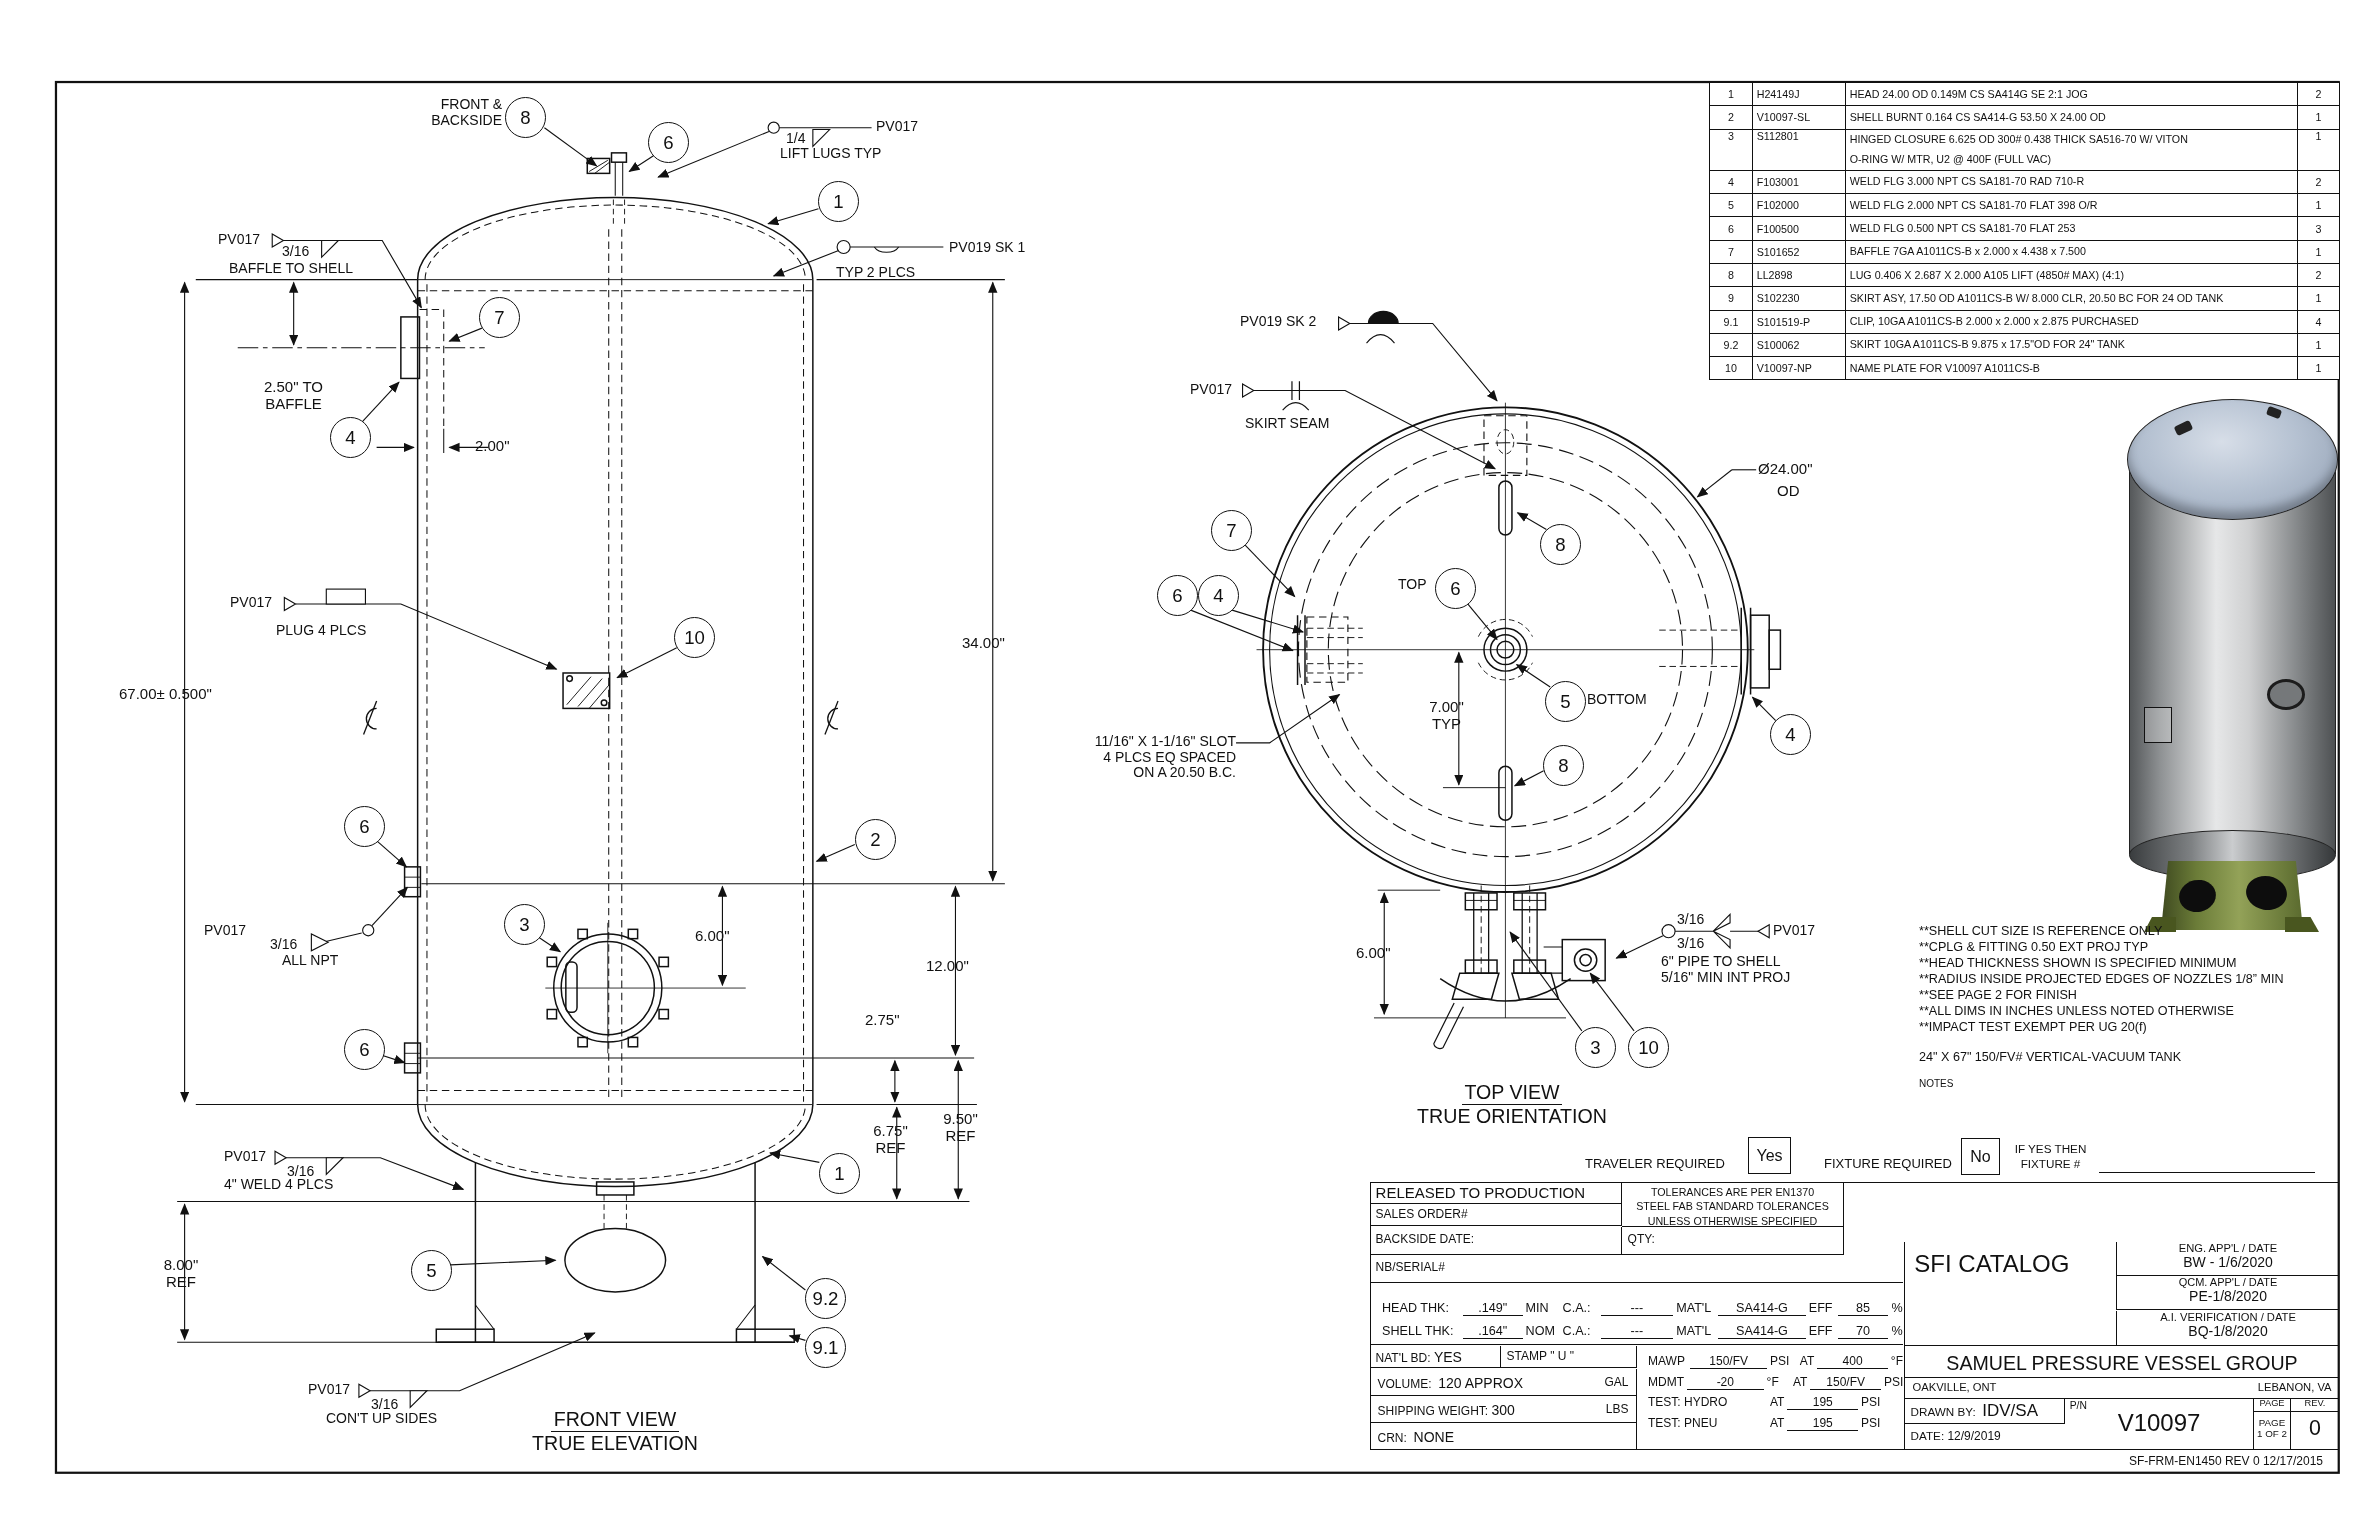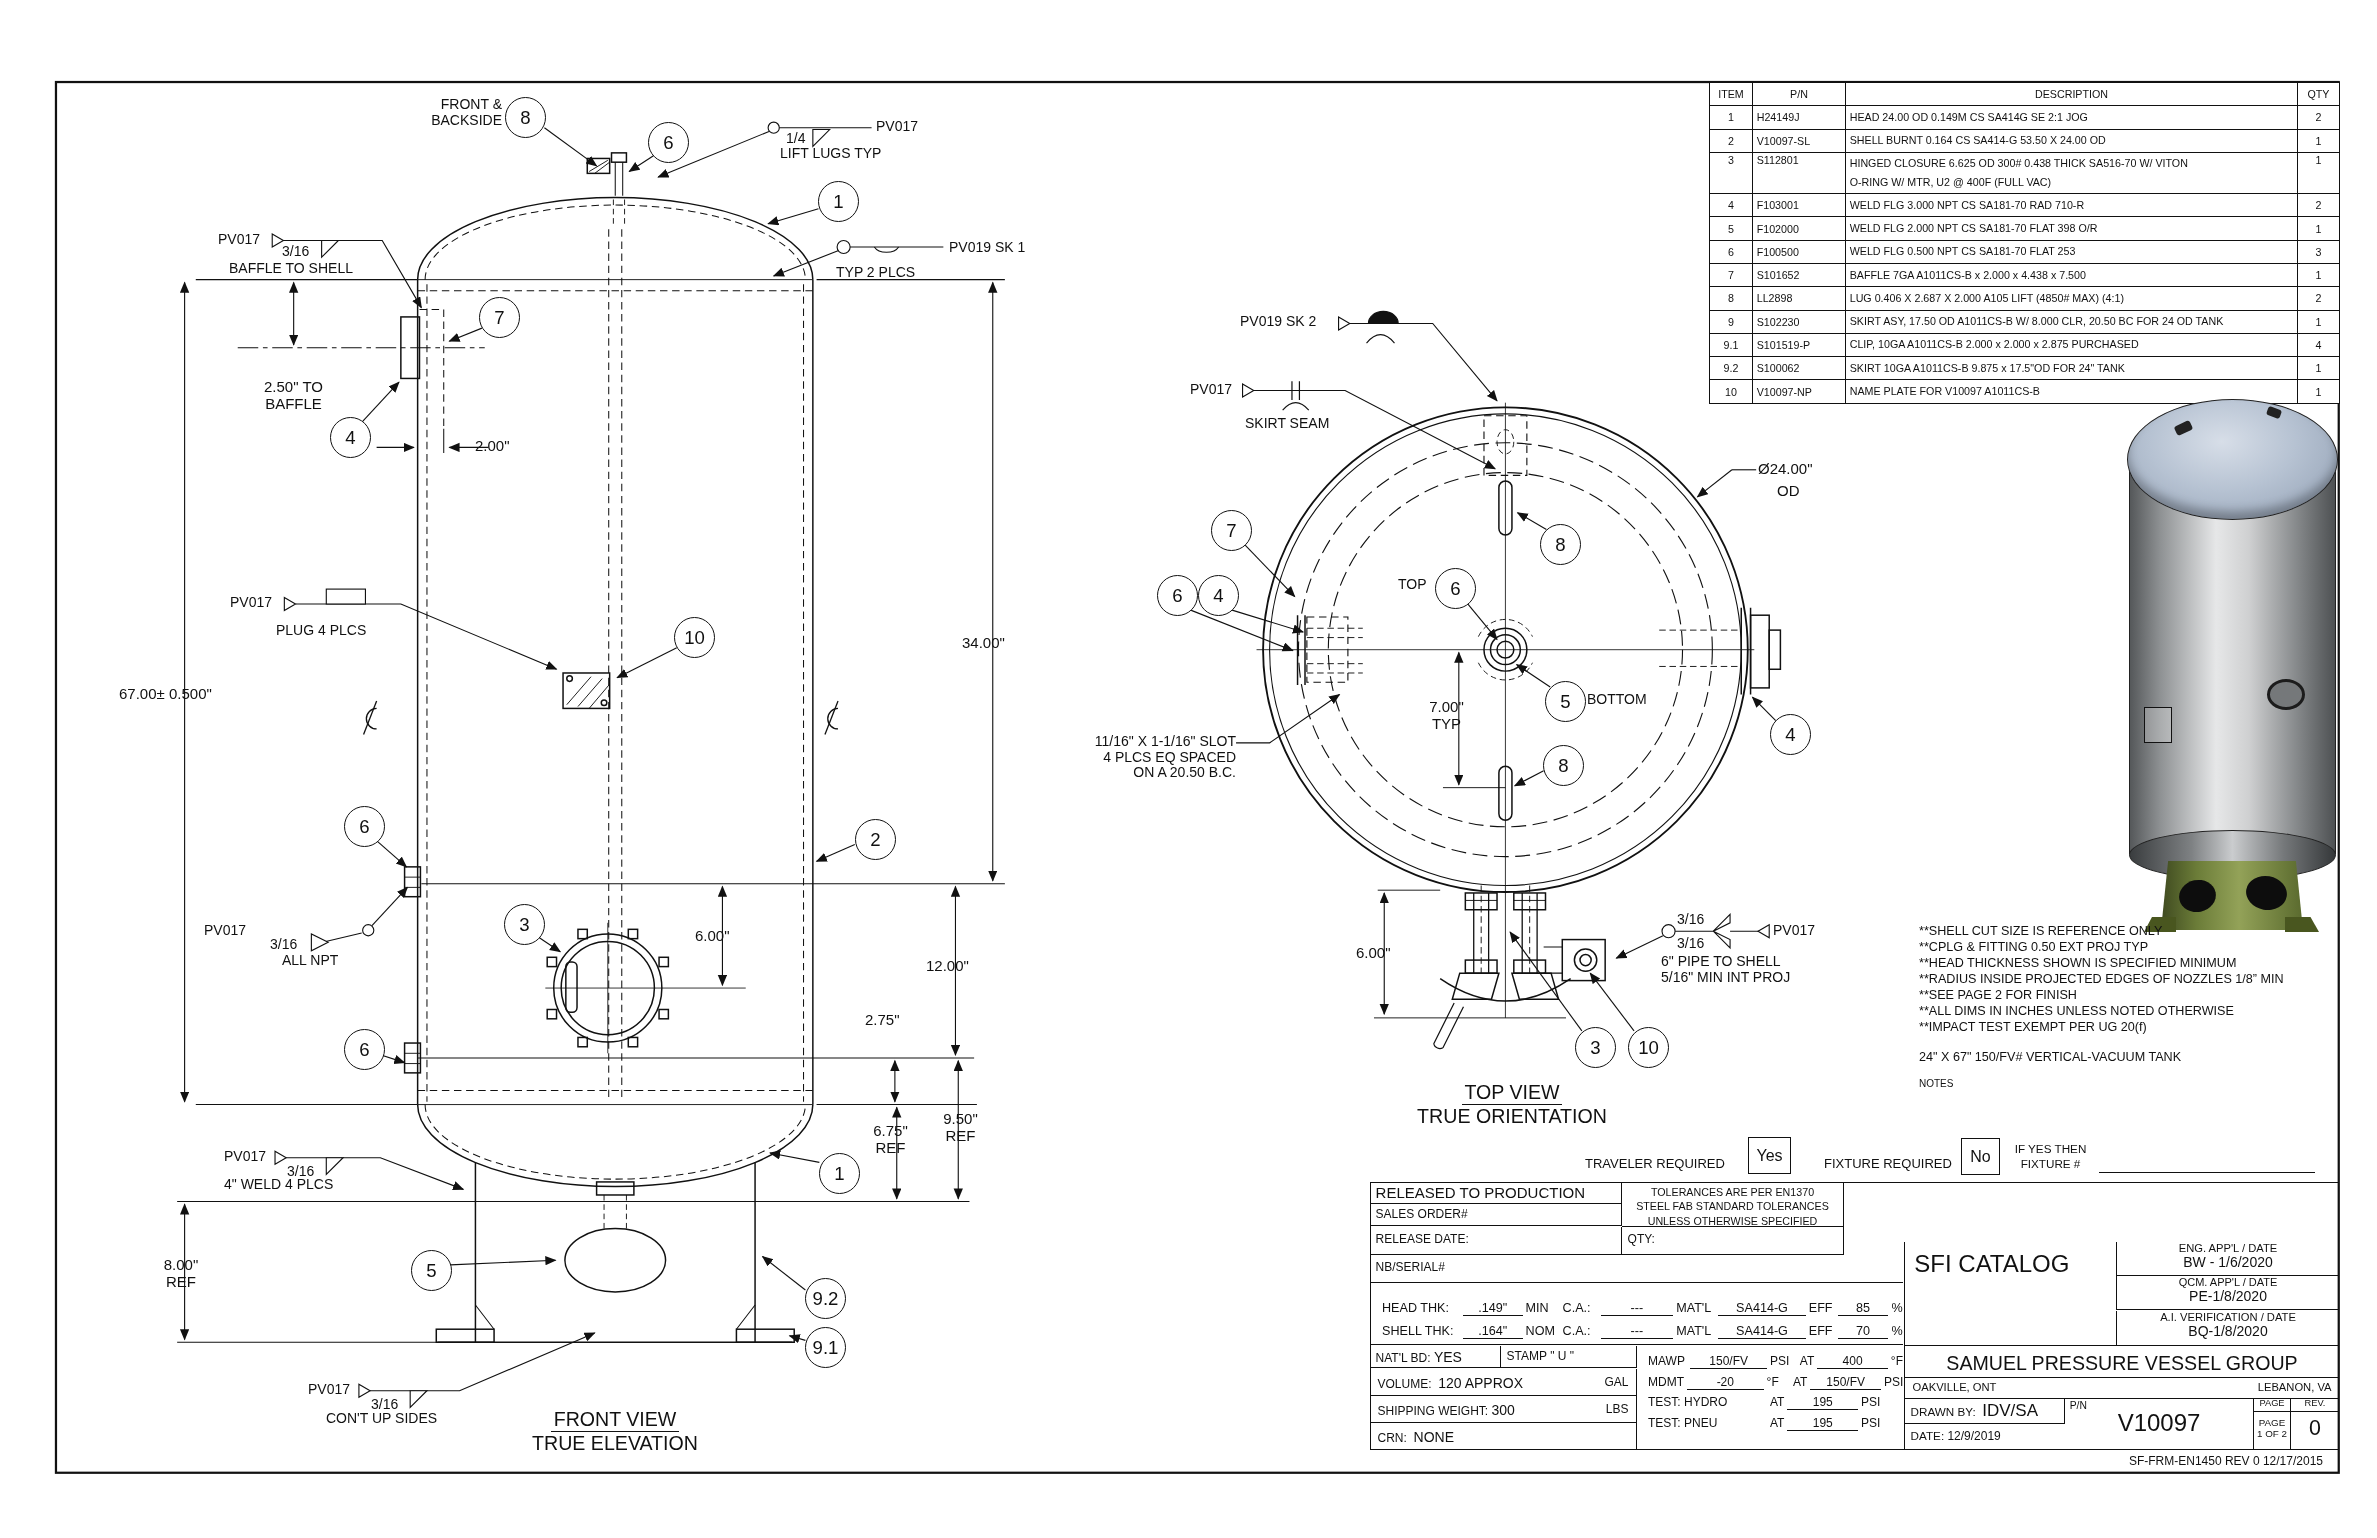--- a/index.html
+++ b/index.html
@@ -393,26 +393,20 @@
 </div>
 
 <table id="ptable">
   <colgroup>
         <col style="width:43px">
         <col style="width:93px">
         <col style="width:452px">
         <col style="width:42px">
       </colgroup>
   <tbody>
-        <tr>
-    <th class="c">ITEM</th>
-    <th class="c">P/N</th>
-    <th class="c">DESCRIPTION</th>
-    <th class="c">QTY</th>
-  </tr>
   <tr>
           <td class="c">1</td>
           <td>H24149J</td>
           <td class="d">HEAD 24.00 OD 0.149M CS SA414G SE 2:1 JOG</td>
           <td class="c">2</td>
         </tr>
   <tr>
           <td class="c">2</td>
           <td>V10097-SL</td>
           <td class="d">SHELL BURNT 0.164 CS SA414-G 53.50 X 24.00 OD</td>
@@ -516,21 +510,21 @@
 <div class="tb" style="left:1824px;top:1156px;font-size:13px">FIXTURE REQUIRED</div>
 <div class="tb" style="left:1961px;top:1138px;width:39px;height:37px;border:1.9px solid #111;display:flex;align-items:center;justify-content:center;font-size:16px">No</div>
 <div class="tb ctr" style="left:2006px;top:1141px;width:89px;font-size:11.7px;white-space:pre-line;line-height:1.3">IF YES THEN
 FIXTURE #</div>
 <div class="tb" style="left:2099px;top:1172px;width:216px;border-bottom:1.9px solid #111"></div>
 
 <div class="tb" style="left:1370px;top:1182px;width:969px;height:268px;border:1.9px solid #111"></div>
 
 <div class="tb br bb" style="left:1370px;top:1182px;width:252px;height:22.4px;padding:1.9px 5.6px;font-size:15px">RELEASED TO PRODUCTION</div>
 <div class="tb br bb" style="left:1370px;top:1204px;width:252px;height:22.4px;padding:2.8px 5.6px">SALES ORDER#</div>
-<div class="tb br bb" style="left:1370px;top:1227px;width:252px;height:28px;padding:4.7px 5.6px">RELEASE DATE:</div>
+<div class="tb br bb" style="left:1370px;top:1227px;width:252px;height:28px;padding:4.7px 5.6px">BACKSIDE DATE:</div>
 <div class="tb br bb ctr" style="left:1622px;top:1182px;width:222px;height:45px;font-size:10.7px;white-space:pre-line;line-height:1.35;padding-top:2.8px">TOLERANCES ARE PER EN1370
 STEEL FAB STANDARD TOLERANCES
 UNLESS OTHERWISE SPECIFIED</div>
 <div class="tb br bb" style="left:1622px;top:1227px;width:222px;height:28px;padding:4.7px 5.6px">QTY:</div>
 <div class="tb bb" style="left:1370px;top:1255px;width:533px;height:28px;padding:4.7px 5.6px">NB/SERIAL#</div>
 
 <div class="tb row" style="left:1382px;top:1301px;font-size:12.6px">
   <span style="width:78px">HEAD THK:</span>
   <span class="uv">.149"</span>
   <span style="width:34px">MIN</span>

